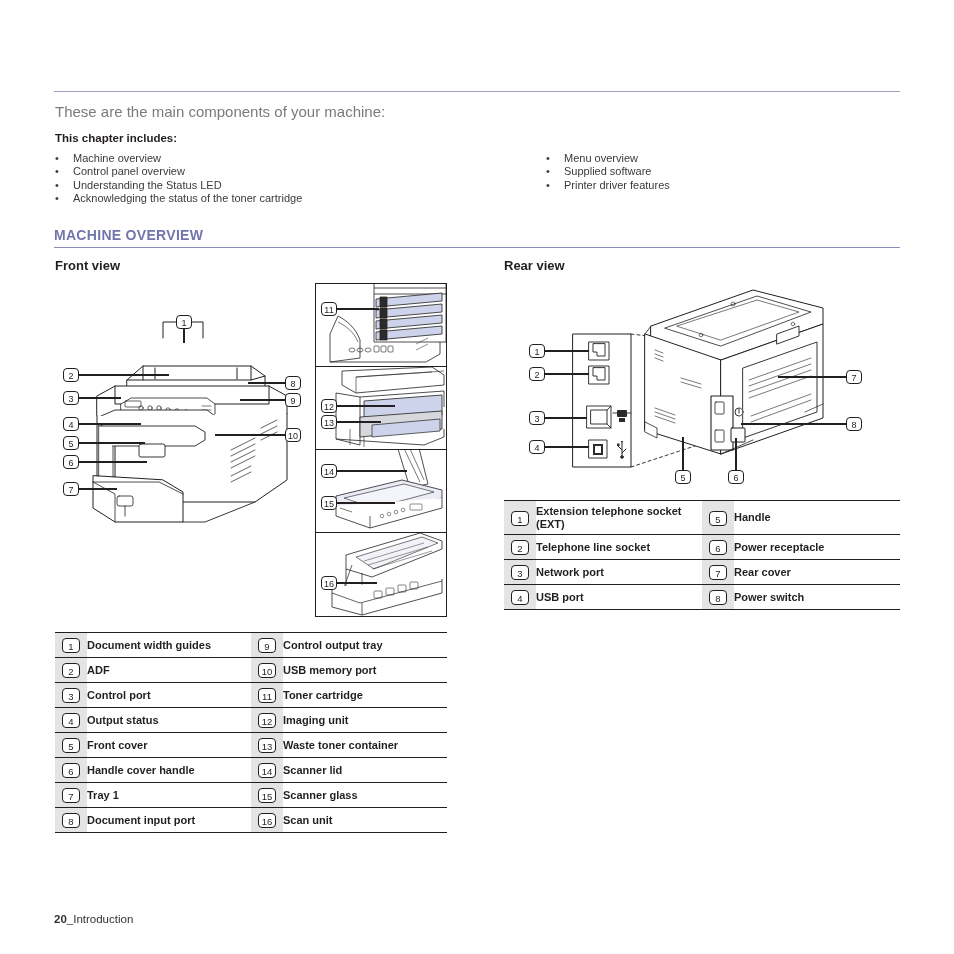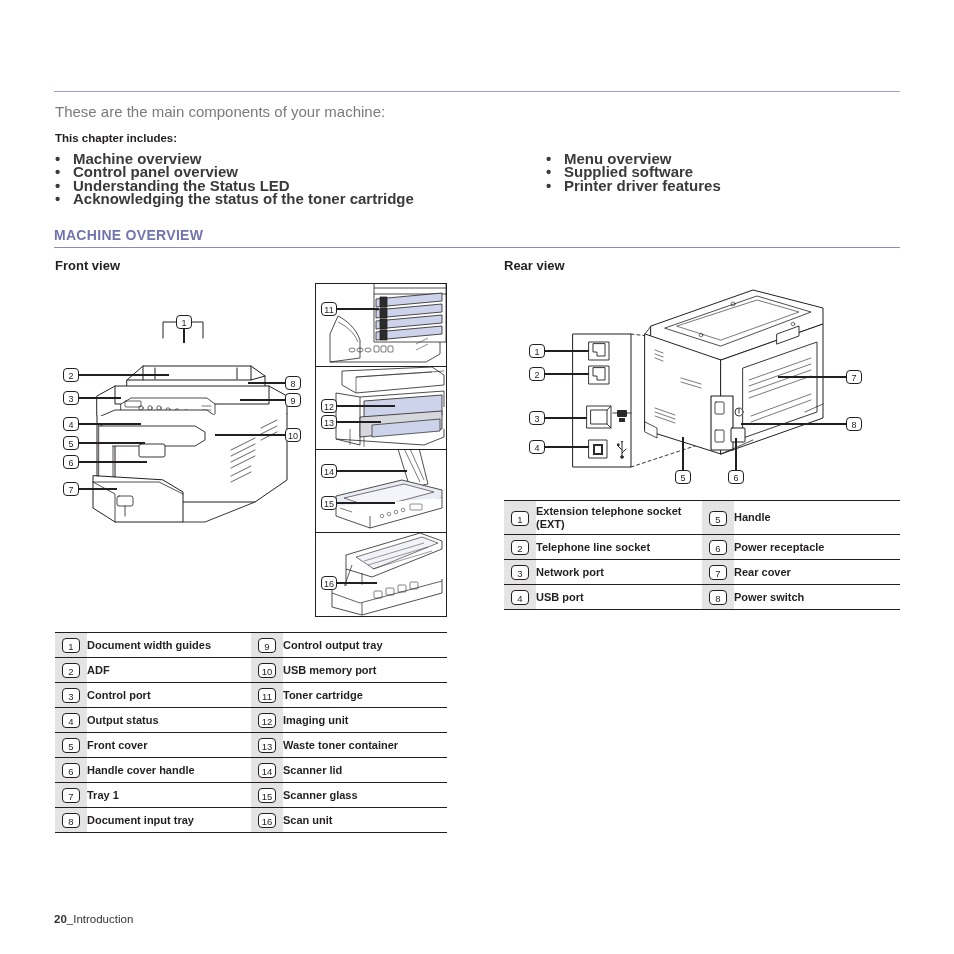--- a/index.html
+++ b/index.html
@@ -59,23 +59,22 @@
     left: 55px;
     top: 132px;
     font-size: 11.5px;
     font-weight: bold;
     color: #231f20;
   }
 
   
   .bullets {
     position: absolute;
-    font-size: 15px;
+    font-size: 11px;
     color: #3a3a3a;
-    font-weight: bold;
   }
   .bullets.left  { left: 55px;  top: 152px; }
   .bullets.right { left: 504px; top: 152px; margin-left: 42px; }
   .bullet-row {
     display: block;
     height: 13.3px;
     line-height: 13.3px;
     white-space: nowrap;
   }
   .bullet-dot {
@@ -624,21 +623,21 @@
         <td class="label-cell">Scanner lid</td>
       </tr>
       <tr>
         <td class="num-cell" style="height:24px;"><span class="num-badge">7</span></td>
         <td class="label-cell">Tray 1</td>
         <td class="num-cell"><span class="num-badge">15</span></td>
         <td class="label-cell">Scanner glass</td>
       </tr>
       <tr>
         <td class="num-cell" style="height:24px;"><span class="num-badge">8</span></td>
-        <td class="label-cell">Document input tray</td>
+        <td class="label-cell">Document input port</td>
         <td class="num-cell"><span class="num-badge">16</span></td>
         <td class="label-cell">Scan unit</td>
       </tr>
     </tbody>
   </table>
 
   <div class="footer">
     <b>20</b><span>_Introduction</span>
   </div>
 

